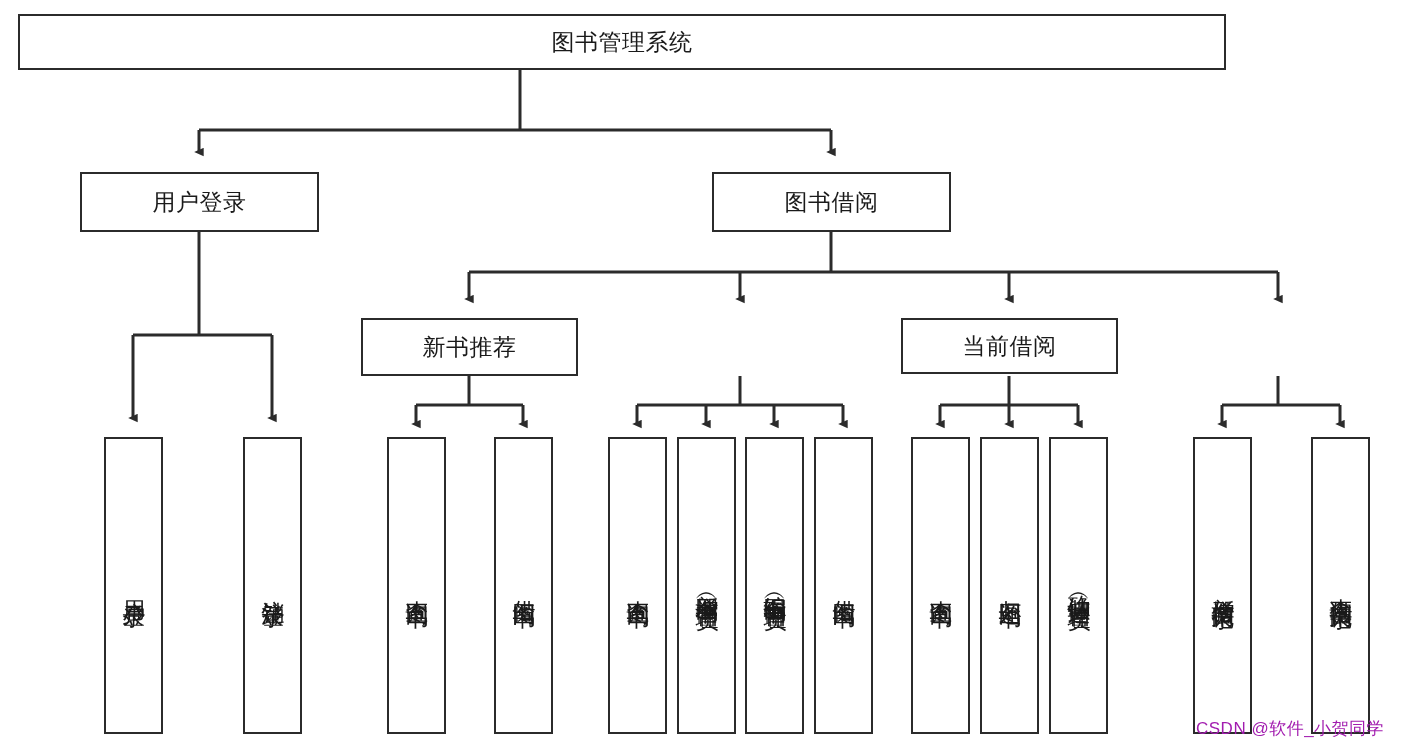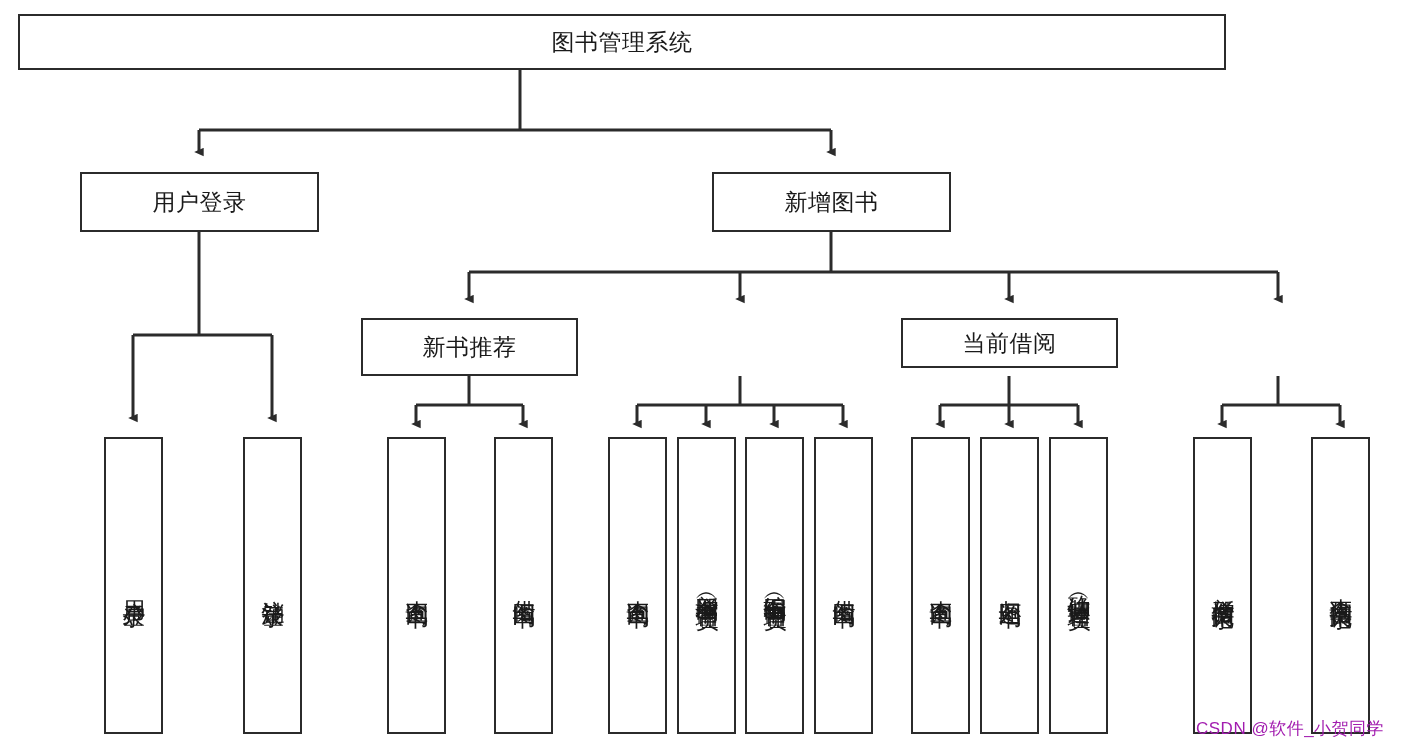--- a/index.html
+++ b/index.html
@@ -123,27 +123,27 @@
   </svg>
 
   <div class="node root horiz" style="left:18px; top:14px; width:1208px; height:56px;">
     <span class="lbl">图书管理系统</span>
   </div>
 
   <div class="node horiz" style="left:80px; top:172px; width:239px; height:60px;">
     <span class="lbl">用户登录</span>
   </div>
   <div class="node horiz" style="left:712px; top:172px; width:239px; height:60px;">
-    <span class="lbl">新增图书</span>
+    <span class="lbl">图书借阅</span>
   </div>
 
   <div class="node horiz" style="left:361px; top:318px; width:217px; height:58px;">
     <span class="lbl">新书推荐</span>
   </div>
-  <div class="node horiz" style="left:901px; top:318px; width:217px; height:50px;">
+  <div class="node horiz" style="left:901px; top:318px; width:217px; height:56px;">
     <span class="lbl">当前借阅</span>
   </div>
 
   <div class="node vert" style="left:104px; top:437px; width:59px; height:297px;">
     <span class="lbl">用户登录</span>
   </div>
   <div class="node vert" style="left:243px; top:437px; width:59px; height:297px;">
     <span class="lbl">注销登录</span>
   </div>
 

